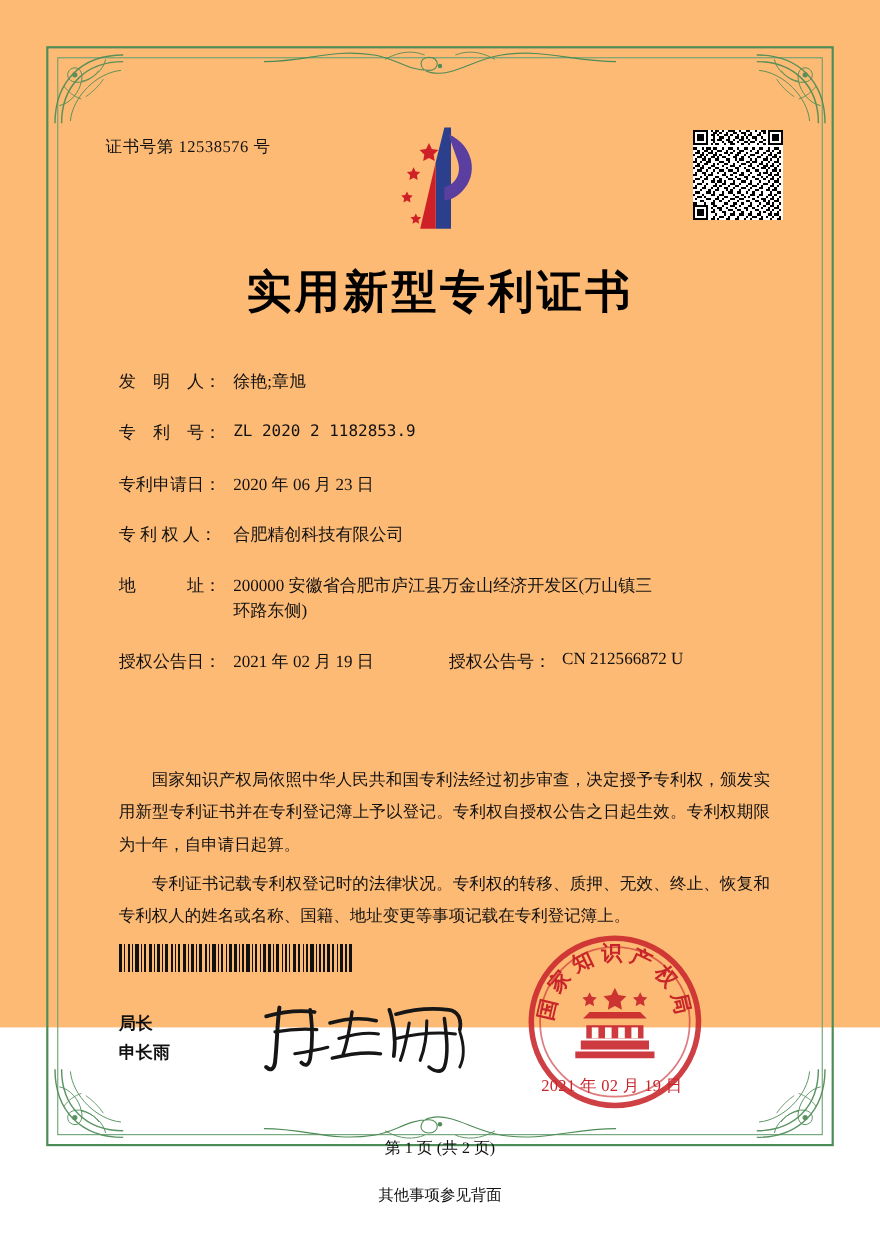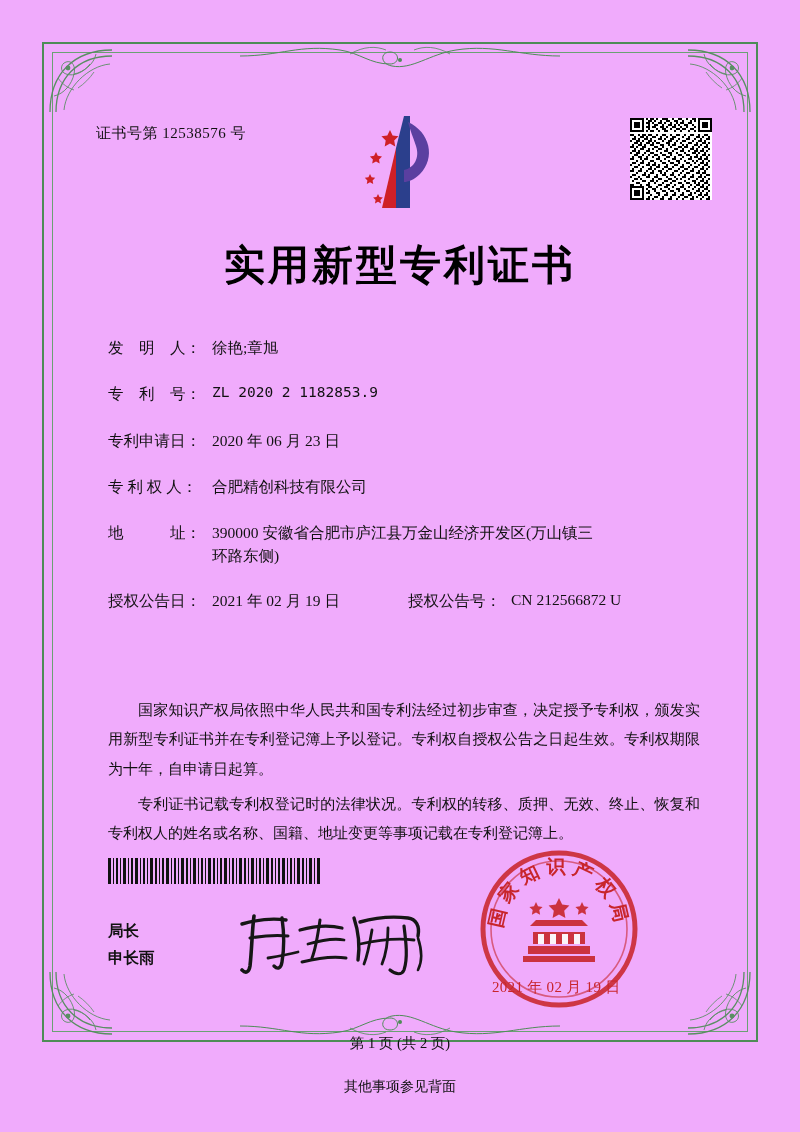--- a/index.html
+++ b/index.html
@@ -13,22 +13,22 @@
     font-family: "Liberation Serif", "DejaVu Serif", serif;
     color: #1a1a1a;
     position: relative;
     overflow: hidden;
   }
 
   .page {
     position: absolute;
     left: 0; top: 0;
     width: 800px;
-    height: 1132px;
-    background: #f0abfc;
+    height: 934px;
+    background: #fdba74;
   }
 
   
   .border-outer {
     position: absolute;
     left: 42px; top: 42px;
     width: 716px;
     height: 1000px;
     border: 2px solid #4e8c57;
     box-sizing: border-box;
@@ -752,21 +752,21 @@
     </div>
 
     <div class="frow">
       <div class="flabel">专 利 权 人：</div>
       <div class="fvalue">合肥精创科技有限公司</div>
     </div>
 
     <div class="frow">
       <div class="flabel">地　　　址：</div>
       <div class="fvalue">
-        <div>390000  安徽省合肥市庐江县万金山经济开发区(万山镇三</div>
+        <div>200000  安徽省合肥市庐江县万金山经济开发区(万山镇三</div>
         <div class="addr-line2">环路东侧)</div>
       </div>
     </div>
 
     <div class="pub-row">
       <div class="pub-left">
         <div class="flabel">授权公告日：</div>
         <div class="fvalue">2021 年 02 月 19 日</div>
       </div>
       <div class="pub-right">

